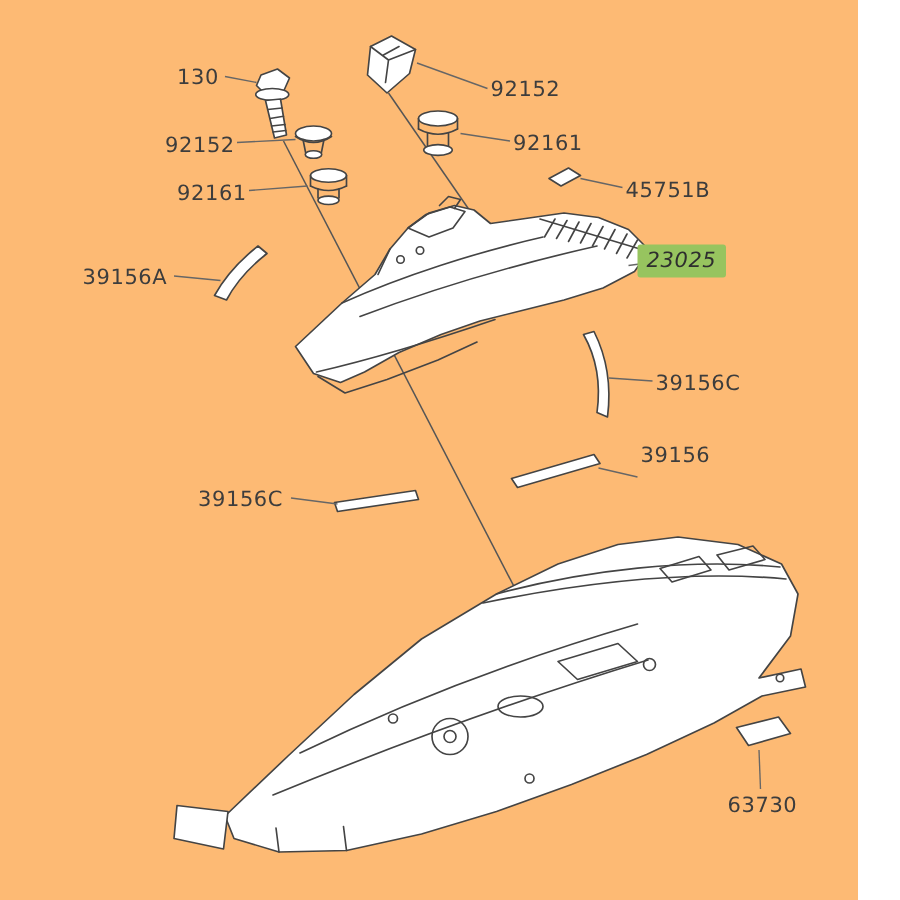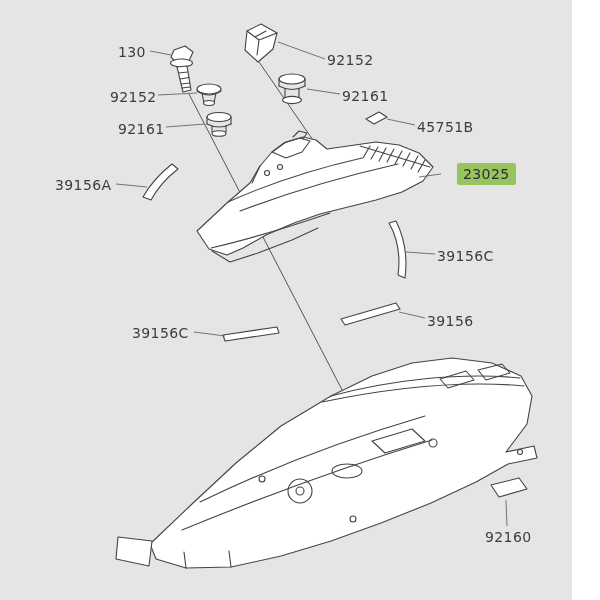--- a/index.html
+++ b/index.html
@@ -1,17 +1,17 @@
 <!DOCTYPE html>
 <html><head>
 <meta charset="utf-8">
 <style>
   html,body{margin:0;padding:0;background:#fff;}
   .stage{
-    position:relative;width:572px;height:600px;background:#e5e5e5;overflow:hidden;
+    position:relative;width:572px;height:600px;background:#fdba74;overflow:hidden;
     font-family:"DejaVu Sans", sans-serif;
   }
   .stage svg{position:absolute;left:0;top:0;}
   .lbl{
     position:absolute;
     font:14px/1.3 "DejaVu Sans", sans-serif;
     color:#3d3d3d;
     letter-spacing:.4px;
     white-space:nowrap;
   }
@@ -146,19 +146,19 @@
     </g>
   </svg>
 
   <div class="lbl" style="left:118px;top:43px">130</div>
   <div class="lbl" style="left:327px;top:51px">92152</div>
   <div class="lbl" style="left:110px;top:88px">92152</div>
   <div class="lbl" style="left:342px;top:87px">92161</div>
   <div class="lbl" style="left:118px;top:120px">92161</div>
   <div class="lbl" style="left:417px;top:118px">45751B</div>
   <div class="lbl" style="left:55px;top:176px">39156A</div>
-  <div class="lbl hl" style="left: 457px; top: 163px; background-color: rgb(151, 196, 95);">23025</div>
+  <div class="lbl hl" style="left: 425px; top: 163px; background-color: rgb(151, 196, 95); font-style: italic;">23025</div>
   <div class="lbl" style="left:437px;top:247px">39156C</div>
-  <div class="lbl" style="left:427px;top:312px">39156</div>
+  <div class="lbl" style="left:427px;top:295px">39156</div>
   <div class="lbl" style="left:132px;top:324px">39156C</div>
-  <div class="lbl" style="left:485px;top:528px">92160</div>
+  <div class="lbl" style="left:485px;top:528px">63730</div>
 
 </div>
 
 </body></html>

